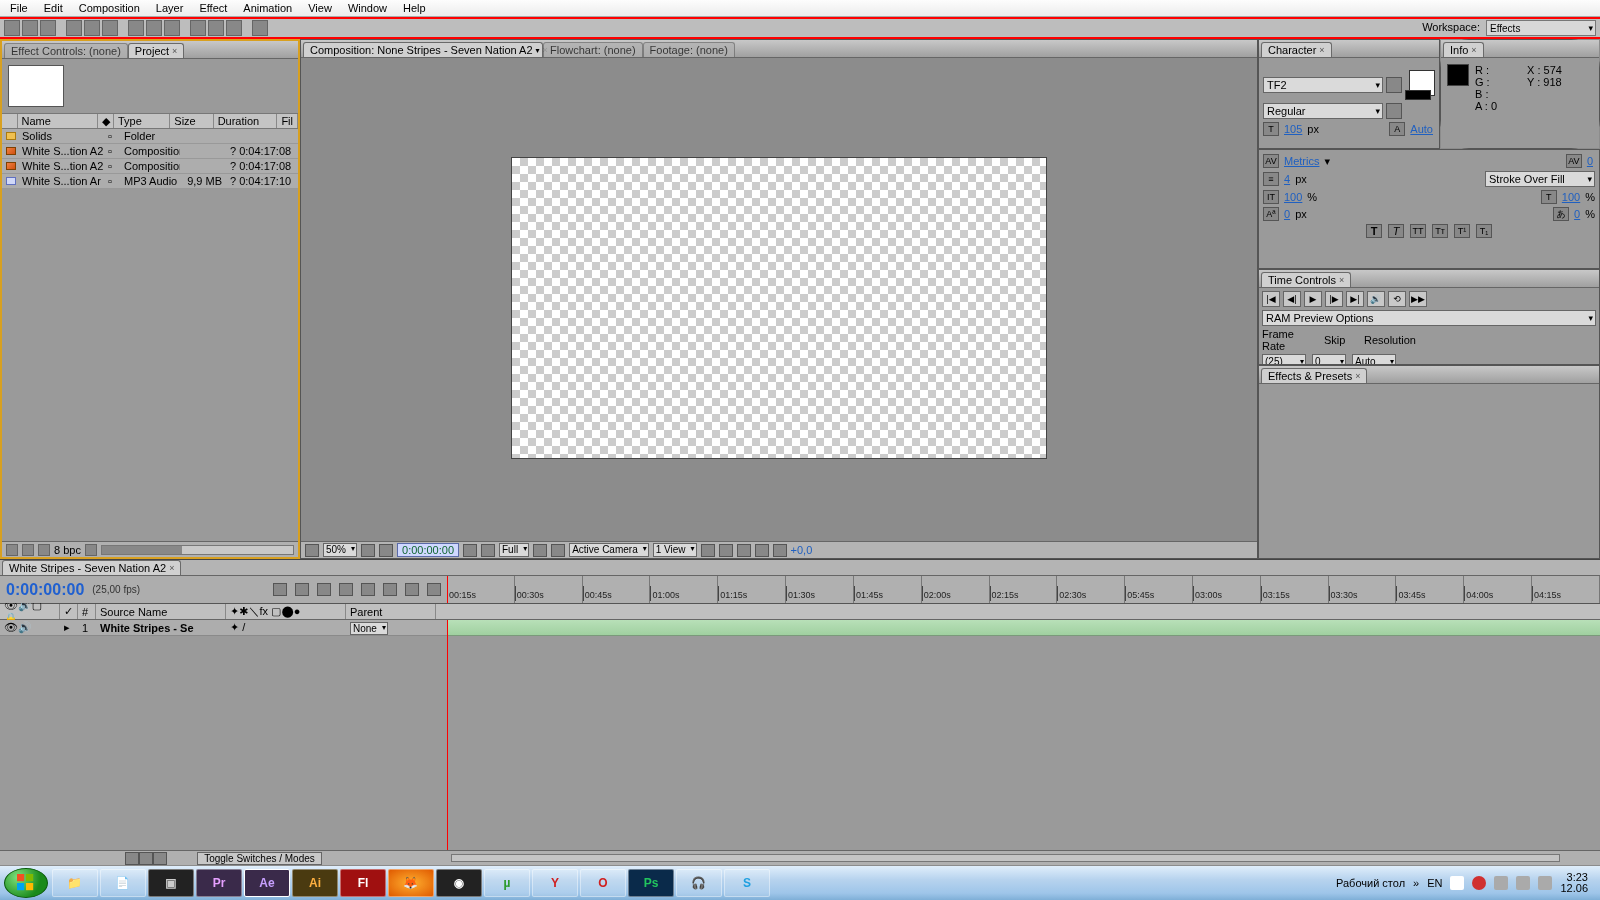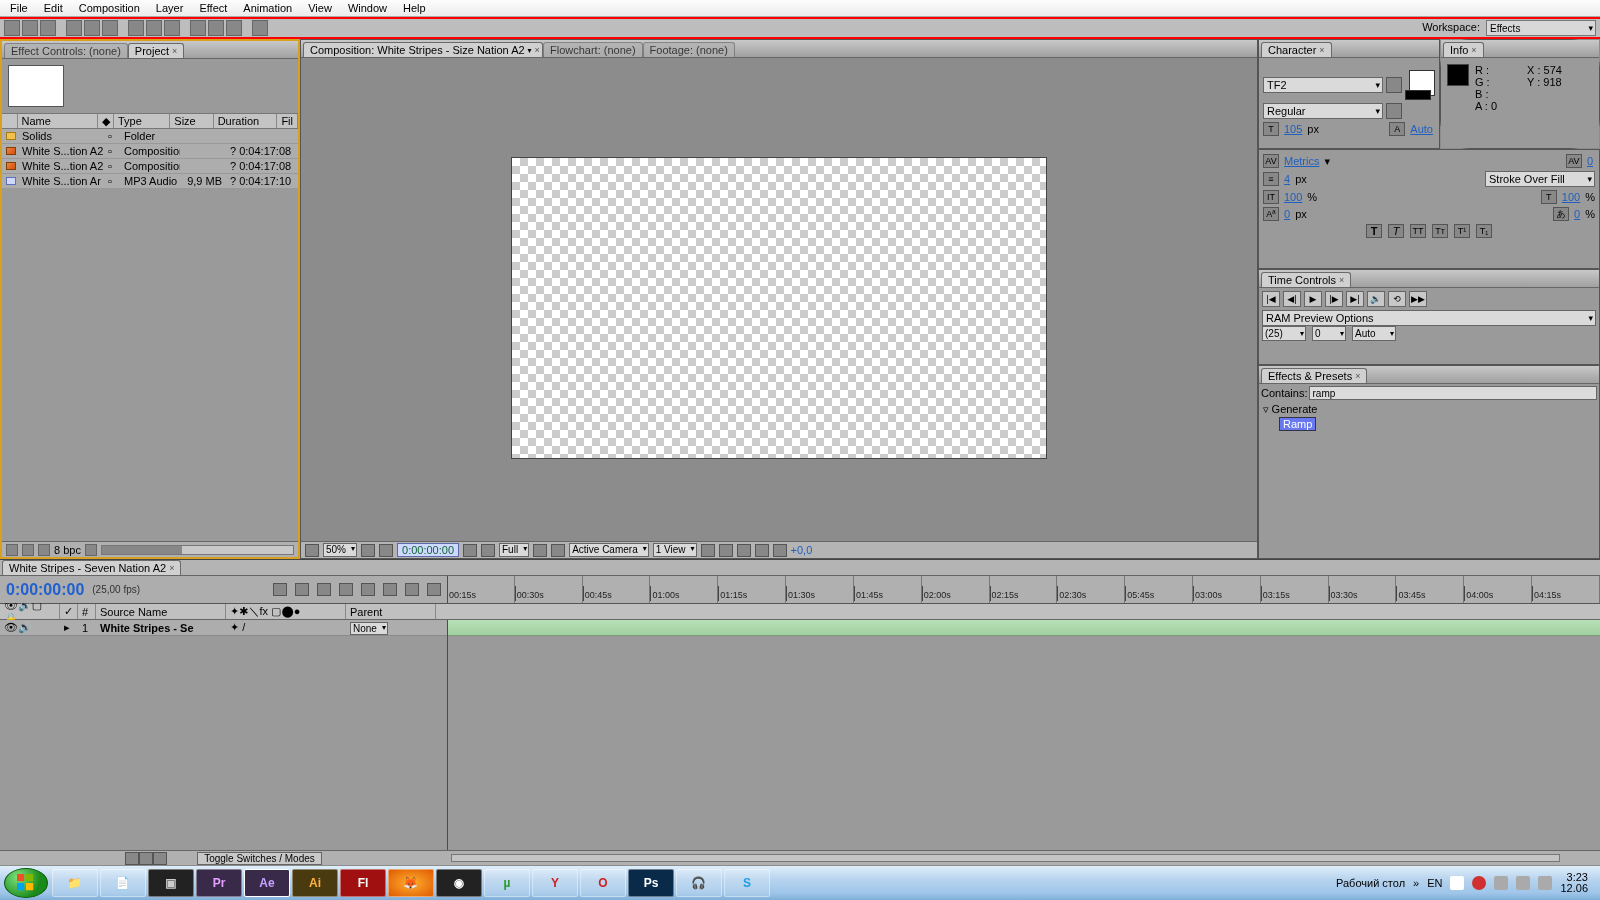--- a/index.html
+++ b/index.html
@@ -220,21 +220,21 @@
       <span class="tool-ic" style="width:12px;height:12px"></span>
       <span>8 bpc</span>
       <span class="tool-ic" style="width:12px;height:12px"></span>
       <div class="sb"></div>
     </div>
   </div>
 
   <div class="panel comp">
     <div class="tabbar">
       <div class="tab active">
-          <span>Composition: White Stripes - Size Nation A2</span>
+          <span>Composition: None Stripes - Seven Nation A2</span>
           <span style="font-size:8px">▾</span>
           <span class="x">×</span>
         </div>
       <div class="tab">
           <span>Flowchart: (none)</span>
         </div>
       <div class="tab">
           <span>Footage: (none)</span>
         </div>
     </div>
@@ -386,44 +386,41 @@
           <div class="tc-btn">|◀</div>
           <div class="tc-btn">◀|</div>
           <div class="tc-btn">▶</div>
           <div class="tc-btn">|▶</div>
           <div class="tc-btn">▶|</div>
           <div class="tc-btn">🔊</div>
           <div class="tc-btn">⟲</div>
           <div class="tc-btn">▶▶</div>
         </div>
         <div class="char-sel" style="width:100%">RAM Preview Options</div>
+        <div class="tc-row" style="margin-top:2px">
+          <span style="width:56px">Frame Rate</span>
+          <span style="width:34px">Skip</span>
+          <span>Resolution</span>
+        </div>
         <div class="tc-row">
           <span class="tc-field">(25)</span>
           <span class="tc-field" style="width:34px">0</span>
           <span class="tc-field">Auto</span>
         </div>
 
       </div>
     </div>
 
     <div class="panel fx-panel">
       <div class="tabbar">
           <div class="tab active">
             <span>Effects &amp; Presets</span>
             <span class="x">×</span>
           </div>
         </div>
-      <div class="panel-body fx-body">
-        <div class="fx-search">
-          <span>Contains:</span>
-          <input value="ramp" style="">
-        </div>
-        <div class="fx-cat">▿ <span>Generate</span></div>
-        <div><span class="fx-item">Ramp</span></div>
-      </div>
     </div>
   </div>
 </div>
 
 <div class="timeline" style="height:306px">
   <div class="tl-tabbar">
     <div class="tab active">
         <span>White Stripes - Seven Nation A2</span>
         <span class="x">×</span>
       </div>
@@ -514,21 +511,21 @@
   <div class="task-ic" style="background:#222;color:#ccc">▣</div>
   <div class="task-ic" style="background:#3a2a4a;color:#e6a0ff">Pr</div>
   <div class="task-ic active" style="background:#3a2a4a;color:#c8a0ff">Ae</div>
   <div class="task-ic" style="background:#4a3a10;color:#ffb040">Ai</div>
   <div class="task-ic" style="background:#a01010;color:#fff">Fl</div>
   <div class="task-ic" style="background:radial-gradient(#ffb030,#e05a00)">🦊</div>
   <div class="task-ic" style="background:#222;color:#fff">◉</div>
   <div class="task-ic" style="color:#2a9a2a">µ</div>
   <div class="task-ic" style="color:#d02020">Y</div>
   <div class="task-ic" style="color:#d02020">O</div>
-  <div class="task-ic" style="background:#0a2a4a;color:#ffffff">Ps</div>
+  <div class="task-ic" style="background:#0a2a4a;color:#22c55e">Ps</div>
   <div class="task-ic" style="color:#f0a000">🎧</div>
   <div class="task-ic" style="color:#20a0e0">S</div>
   <div class="tray">
     <span>Рабочий стол</span>
     <span>»</span>
     <span>EN</span>
     <span class="tray-ic" style="background:#fff"></span>
     <span class="tray-ic" style="background:#d03030;border-radius:50%"></span>
     <span class="tray-ic"></span>
     <span class="tray-ic"></span>

